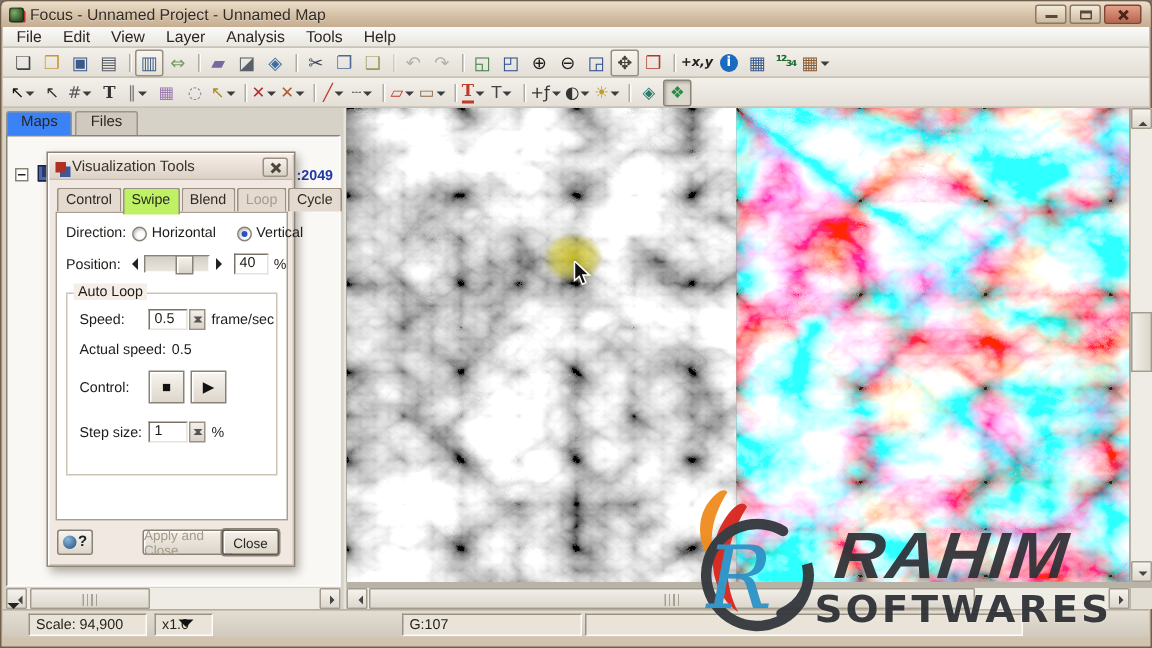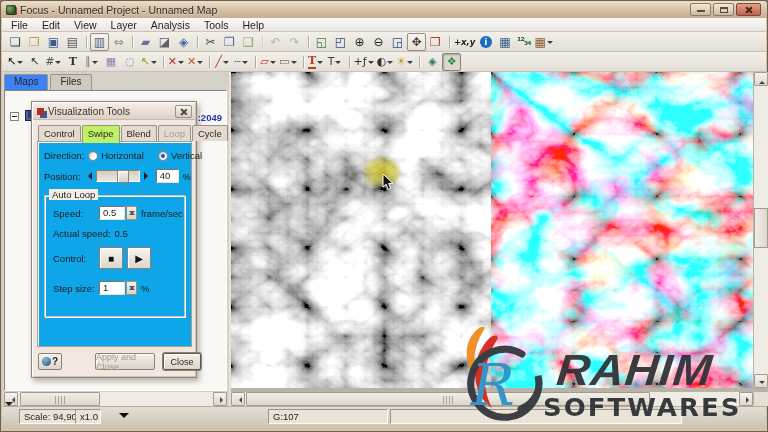--- a/index.html
+++ b/index.html
@@ -99,21 +99,21 @@
     padding-left:4px;background:linear-gradient(#f5eee7,#ddd1c6);border-bottom:1px solid #c7bbae;font-size:10px;color:#38332c}
   .dlg-ico{width:7px;height:7px;background:#b03024;box-shadow:3px 3px 0 #3a5a9a}
   .dlg-close{margin-left:auto;margin-right:3px;width:17px;height:13px;position:relative;cursor:pointer;
     background:linear-gradient(#f6f2ec,#d8d0c4);border:1px solid #9a9184;border-radius:2px}
   .dlg-close .xbar1,.dlg-close .xbar2{left:7px;top:2px;height:8px;width:1.5px;background:#4a453d}
   .dlg-tabs{position:absolute;left:6px;top:23px;display:flex;z-index:2}
   .dtab{font-size:9.5px;color:#2e2a24;padding:2px 5px;border:1px solid #9a9184;border-bottom:none;
     background:#e5dacf;border-radius:2px 2px 0 0;margin-right:1px;cursor:pointer}
   .dtab[data-state="active"]{background:#bef264;position:relative;top:0;padding-bottom:4px;margin-bottom:-2px}
   .dtab[data-state="disabled"]{color:#a59c8e}
-  .dlg-page{position:absolute;left:5px;top:39px;width:155px;height:206px;background:#0ea5e9;
+  .dlg-page{position:absolute;left:5px;top:39px;width:155px;height:206px;background:#ffffff;
     border:1px solid #a89e92;box-shadow:inset 1px 1px 0 #fff}
   .drow{display:flex;align-items:center;font-size:9.5px;color:#1e1c18;margin:8px 0 0 6px;gap:4px}
   .lbl{width:42px}
   .radio{display:flex;align-items:center;margin-right:10px;cursor:pointer}
   .rb{width:10px;height:10px;border-radius:50%;background:#fff;border:1px solid #8a8276;
     box-shadow:inset 1px 1px 2px rgba(0,0,0,.25);margin-right:3px;display:inline-block}
   .rb.on::after{content:"";display:block;width:4px;height:4px;border-radius:50%;background:#2a50c8;margin:2px}
   .slider{width:52px;height:12px;background:linear-gradient(#d4cec5,#eae6df);border:1px solid;
     border-color:#8a8276 #fff #fff #8a8276;position:relative;display:inline-block}
   .sl-thumb{position:absolute;left:20px;top:-1px;width:12px;height:13px;
@@ -133,28 +133,28 @@
   .ctl-btn{width:24px;height:22px;display:inline-flex;align-items:center;justify-content:center;cursor:pointer;
     background:linear-gradient(#f8f5f0,#ddd6cb);border:1px solid #8a8276;box-shadow:inset 1px 1px 0 #fff;font-size:10px;color:#111}
   .dlg-bottom{position:absolute;left:5px;right:5px;bottom:5px;height:20px}
   .help-btn{position:absolute;left:1px;top:1px;width:24px;height:17px;cursor:pointer;
     background:linear-gradient(#f8f5f0,#ddd6cb);border:1px solid #8a8276;border-radius:2px;
     display:flex;align-items:center;justify-content:center;gap:1px;font-size:10px;font-weight:bold;color:#222}
   .help-btn::before{content:"";width:9px;height:9px;border-radius:50%;background:radial-gradient(circle at 35% 30%,#8ab8d8,#1d4a7c)}
   .dbtn{position:absolute;top:1px;height:17px;font-size:9px;color:#2a2722;display:flex;align-items:center;justify-content:center;cursor:pointer;
     background:linear-gradient(#f4efe8,#dcd5c9);border:1px solid #8a8276;box-shadow:inset 1px 1px 0 #fff;border-radius:2px}
   .dbtn.apply{left:58px;width:60px;color:#a39a8c}
-  .dbtn.close{left:126px;width:38px;border-color:#5f584d;box-shadow:inset 1px 1px 0 #fff,0 0 0 1px #8a8276}
+  .dbtn.close{left:111px;width:38px;border-color:#5f584d;box-shadow:inset 1px 1px 0 #fff,0 0 0 1px #8a8276}
 
   
   .statusbar{position:absolute;left:1px;right:1px;bottom:6px;height:19px;
     background:linear-gradient(#e4ddd2,#d0c9bc);border-top:1px solid #b5ad9f}
   .seg{position:absolute;top:2px;height:15px;background:#e9e3d8;border:1px solid;
     border-color:#9a9285 #fdfcf8 #fdfcf8 #9a9285;font-size:9.5px;color:#26231e;line-height:13px;padding:0 4px;white-space:nowrap;overflow:hidden}
-  .s1{left:17px;width:79px}.s2{left:73px;width:26px}.s3{left:126px;width:138px}.s4{left:266px;width:120px}.s5{left:388px;width:292px}
+  .s1{left:17px;width:79px}.s2{left:101px;width:39px}.s3{left:126px;width:138px}.s4{left:266px;width:120px}.s5{left:388px;width:292px}
   .big-tri{position:absolute;left:117px;top:6px;border:5px solid transparent;border-top-color:#111}
   .split-arrow{position:absolute;left:3px;top:-5px;border:4px solid transparent;border-top-color:#222}
 
   
   .watermark{position:absolute;inset:0;z-index:60;pointer-events:none}
   .wm-top{position:absolute;left:556px;top:342px;font-size:46px;font-weight:bold;font-style:italic;
     color:#2e3035;opacity:.93;transform:skewX(-6deg) scaleY(.95);letter-spacing:1px;white-space:nowrap}
   .wm-bottom{position:absolute;left:542px;top:391px;font-family:"DejaVu Sans",sans-serif;font-size:26px;font-weight:bold;
     color:#2b2e33;opacity:.93;letter-spacing:2px;transform:scaleY(.95);white-space:nowrap;text-shadow:0 0 2px rgba(255,255,255,.45)}
   .wm-logo{position:absolute;left:450px;top:324px;opacity:.95}

